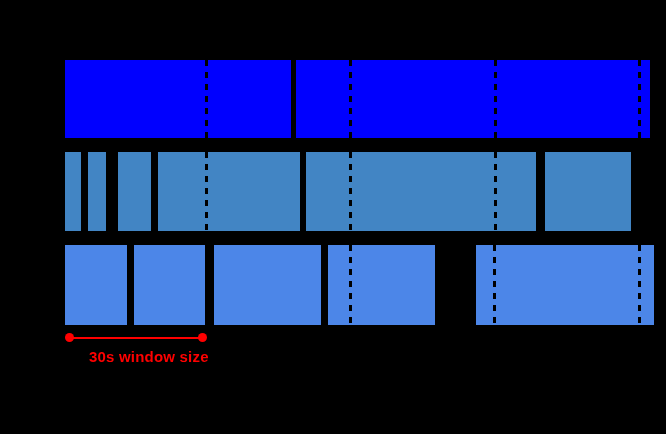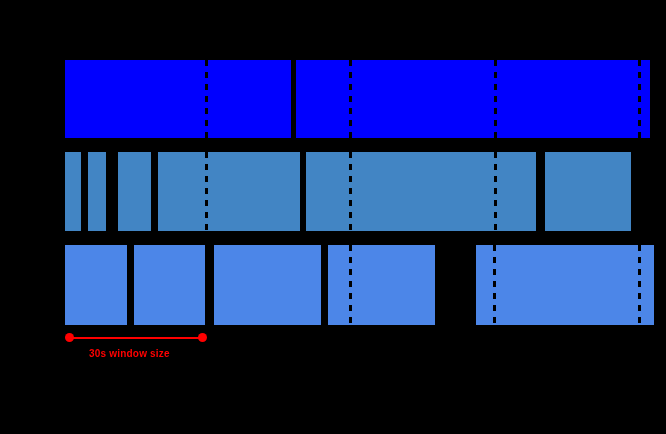--- a/index.html
+++ b/index.html
@@ -26,21 +26,21 @@
     height: 2px;
   }
   .dot {
     position: absolute;
     width: 9px;
     height: 9px;
     border-radius: 50%;
   }
   .measure-label {
     position: absolute;
-    font-size: 10px;
+    font-size: 15px;
     font-weight: bold;
     white-space: nowrap;
     letter-spacing: 0.2px;
   }
 </style>
 </head>
 <body>
 
 <div id="figure" style="width: 666px; height: 434px; background: rgb(0, 0, 0);">
   <div id="ann-line" class="measure-line" style="left: 69px; top: 337px; width: 134px; background: rgb(255, 0, 0);"></div>

